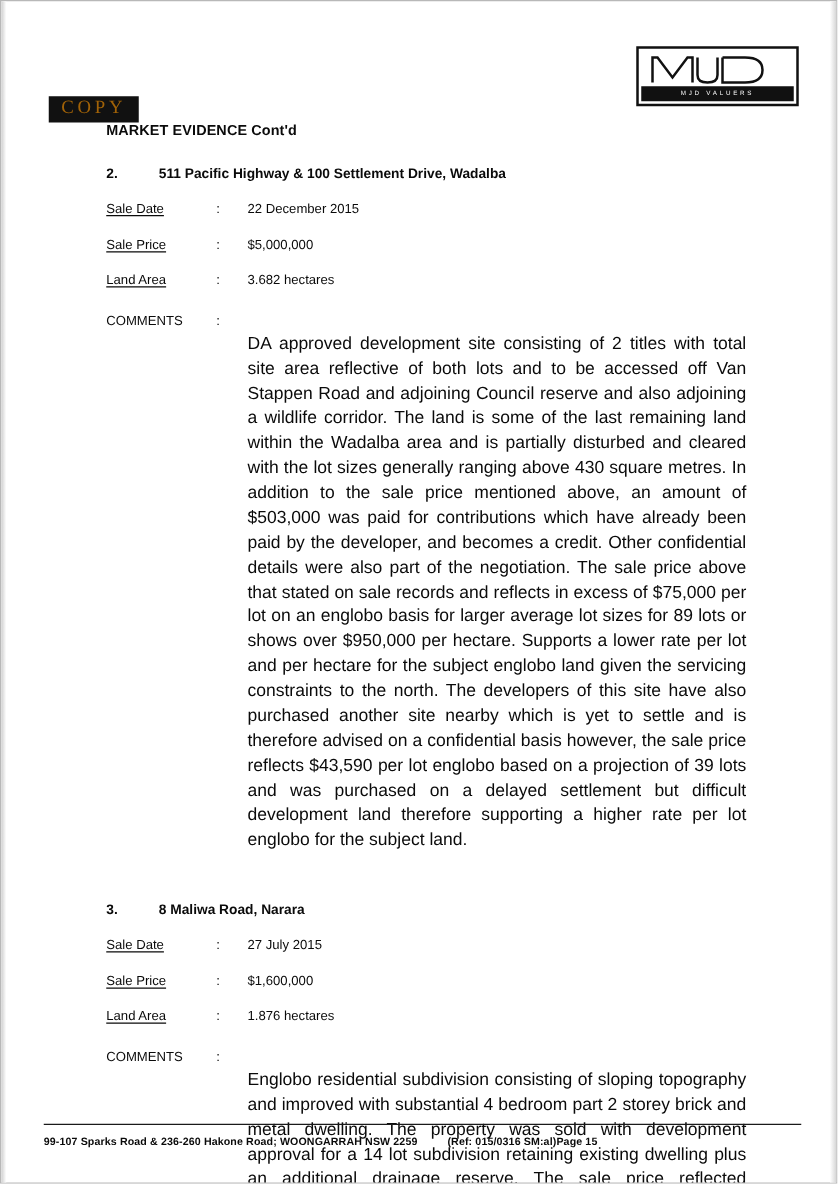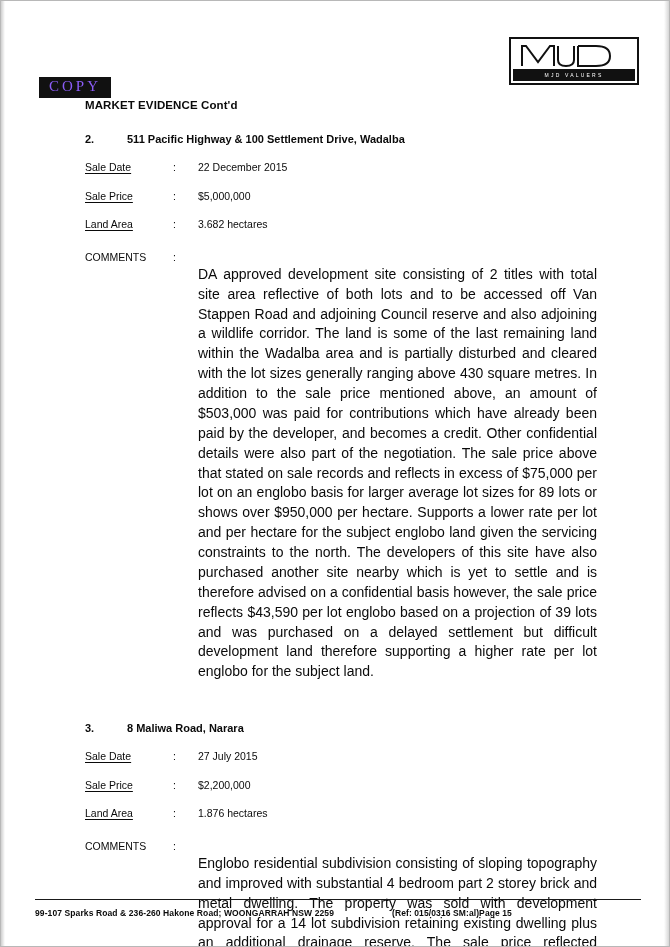--- a/index.html
+++ b/index.html
@@ -68,21 +68,21 @@
     letter-spacing: 2.2px;
     font-family: "Liberation Sans", sans-serif;
   }
 
   
   .copy-stamp {
     position: absolute;
     top: 76px;
     left: 38px;
     background: #111;
-    color: #8b5cf6;
+    color: #a16207;
     font-family: "Liberation Serif", serif;
     font-size: 15px;
     letter-spacing: 3px;
     padding: 2px 10px 3px 10px;
     line-height: 1.05;
   }
 
   
   .content {
     position: absolute;
@@ -153,21 +153,21 @@
     margin: 0 0 8px 0;
   }
   .footer-line {
     display: flex;
     align-items: flex-end;
     font-size: 8.5px;
     font-weight: bold;
     letter-spacing: 0.1px;
   }
   .footer-address { flex: none; }
-  .footer-ref { margin-left: 58px; flex: none; }
+  .footer-ref { margin-left: 24px; flex: none; }
   .footer-page { flex: none; }
 </style>
 </head>
 <body>
 
 <div class="page">
 
   <div class="scan-edge-left"></div>
   <div class="scan-edge-right"></div>
 
@@ -228,21 +228,21 @@
       </div>
 
       <div class="field-row">
         <span class="field-label">Sale Date</span>
         <span class="field-colon">:</span>
         <span class="field-value">27 July 2015</span>
       </div>
       <div class="field-row">
         <span class="field-label">Sale Price</span>
         <span class="field-colon">:</span>
-        <span class="field-value">$2,200,000</span>
+        <span class="field-value">$1,600,000</span>
       </div>
       <div class="field-row">
         <span class="field-label">Land Area</span>
         <span class="field-colon">:</span>
         <span class="field-value">1.876 hectares</span>
       </div>
 
       <div class="comments-row">
         <span class="comments-label no-underline">COMMENTS</span>
         <span class="comments-colon">:</span>

